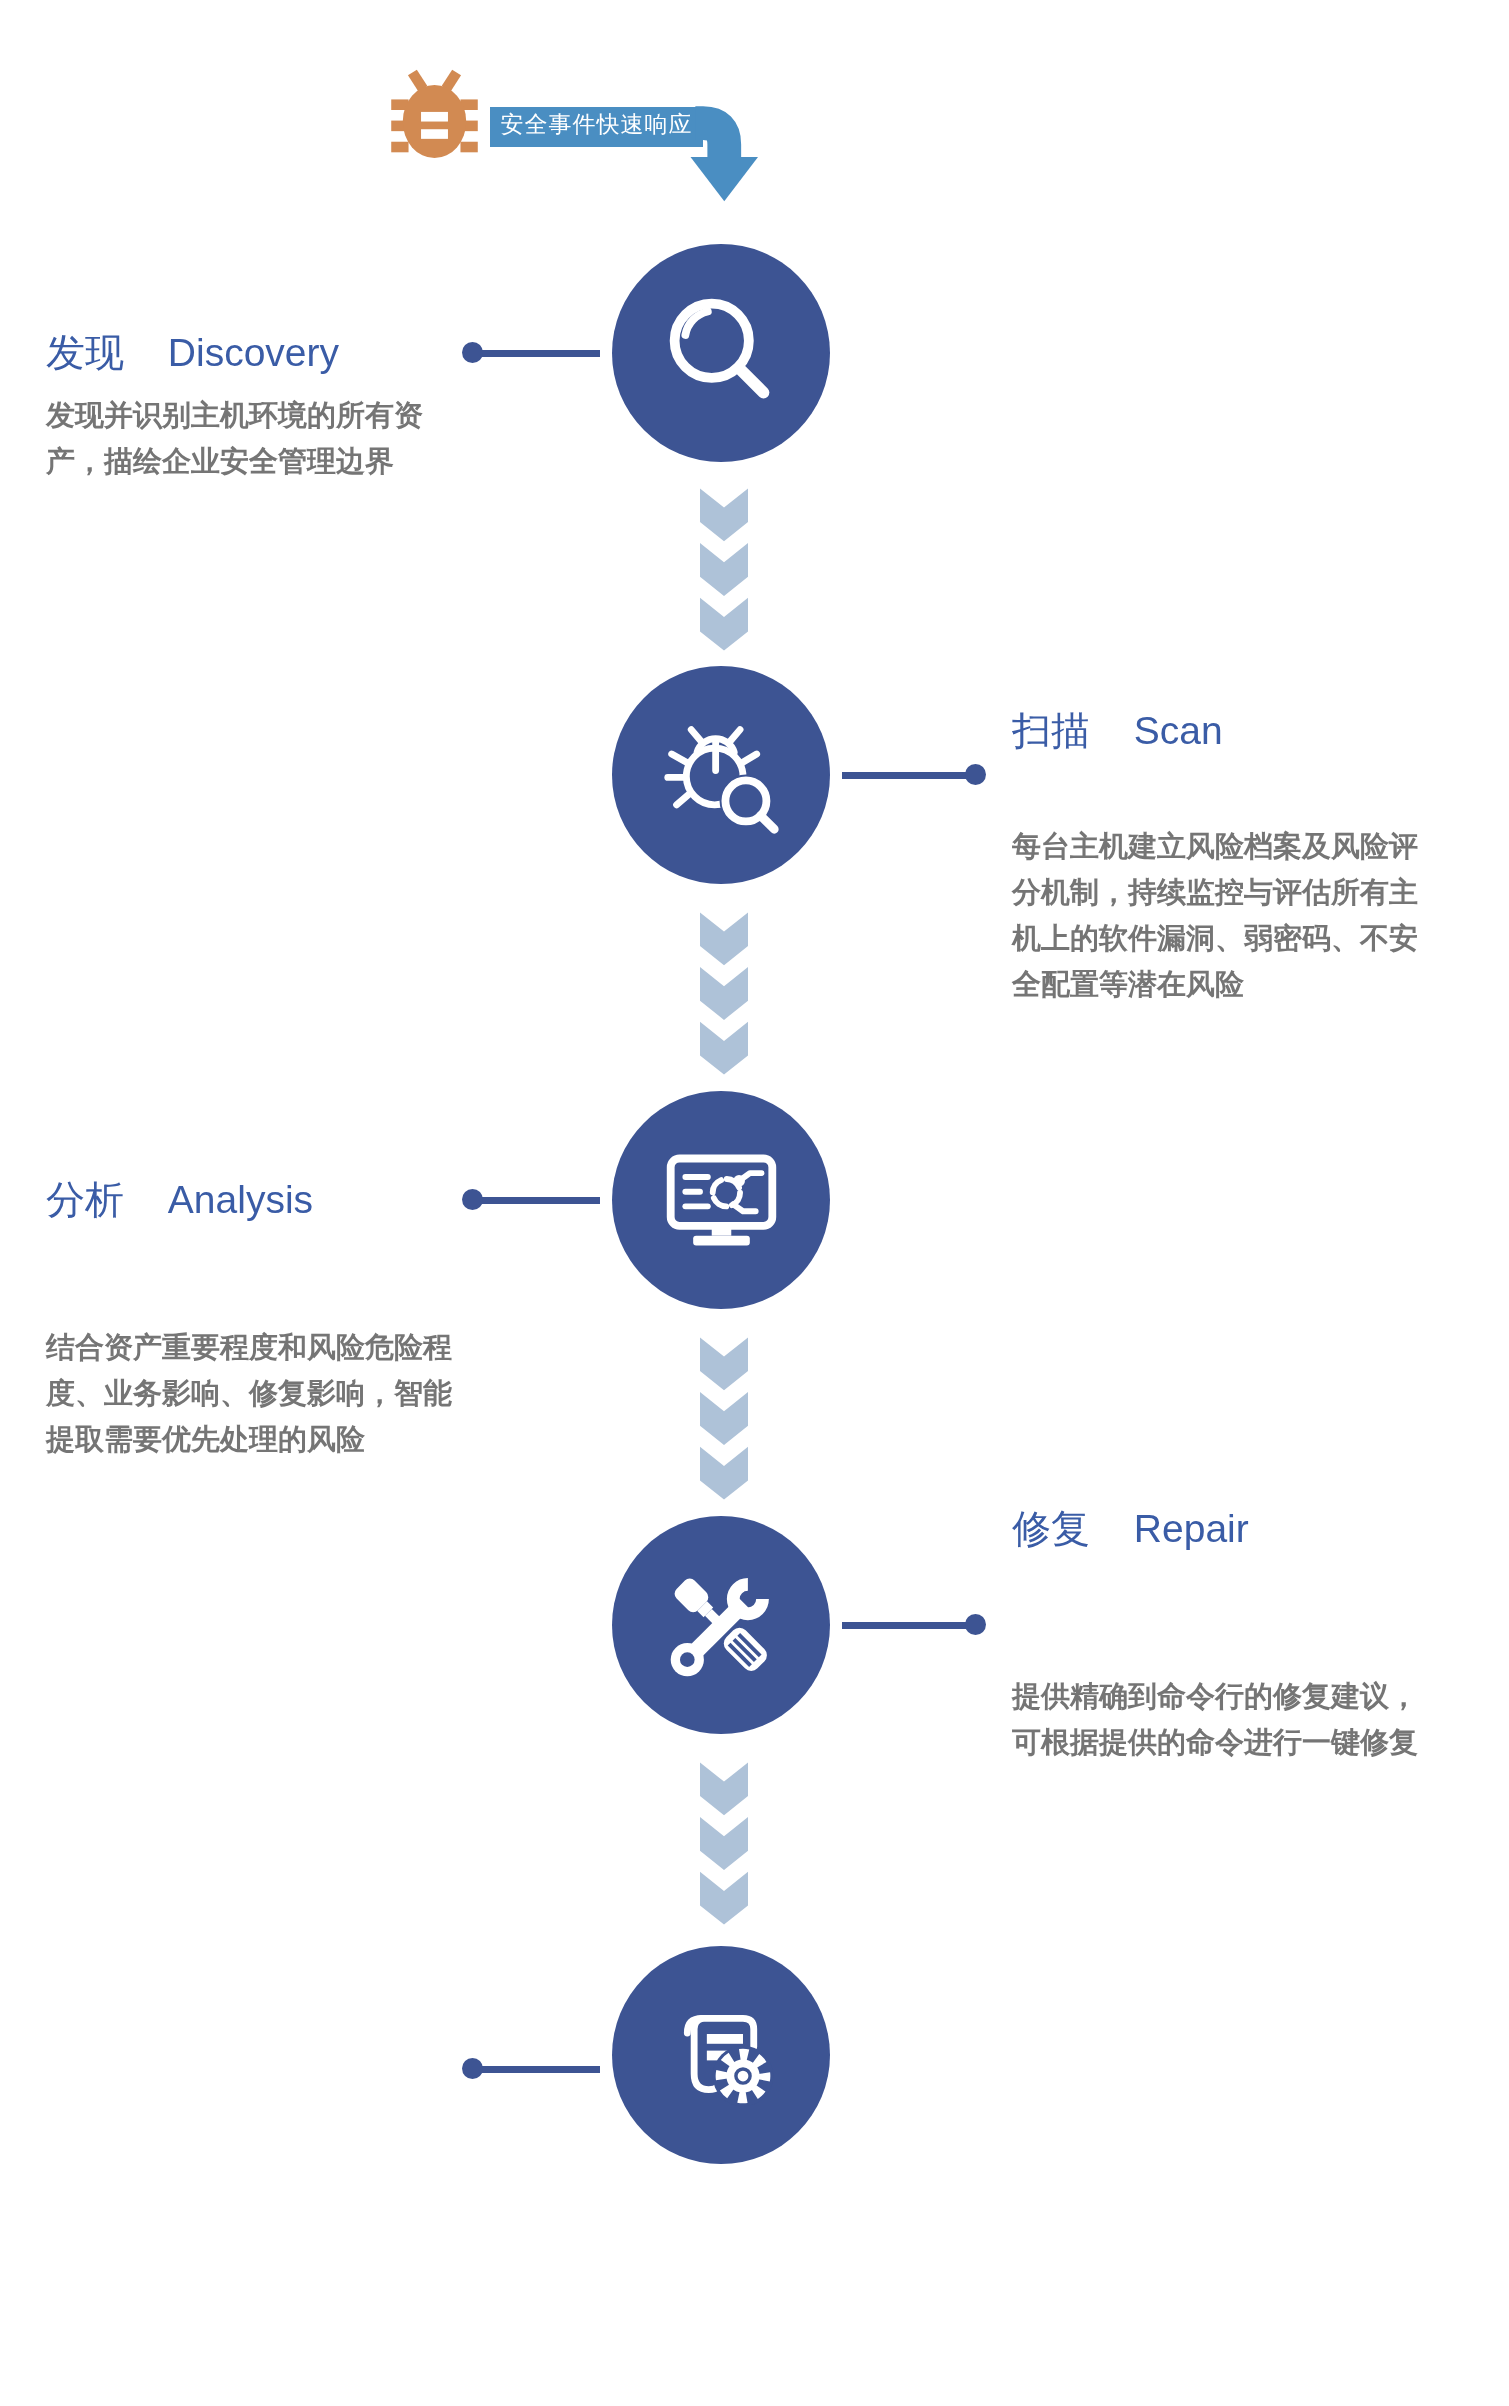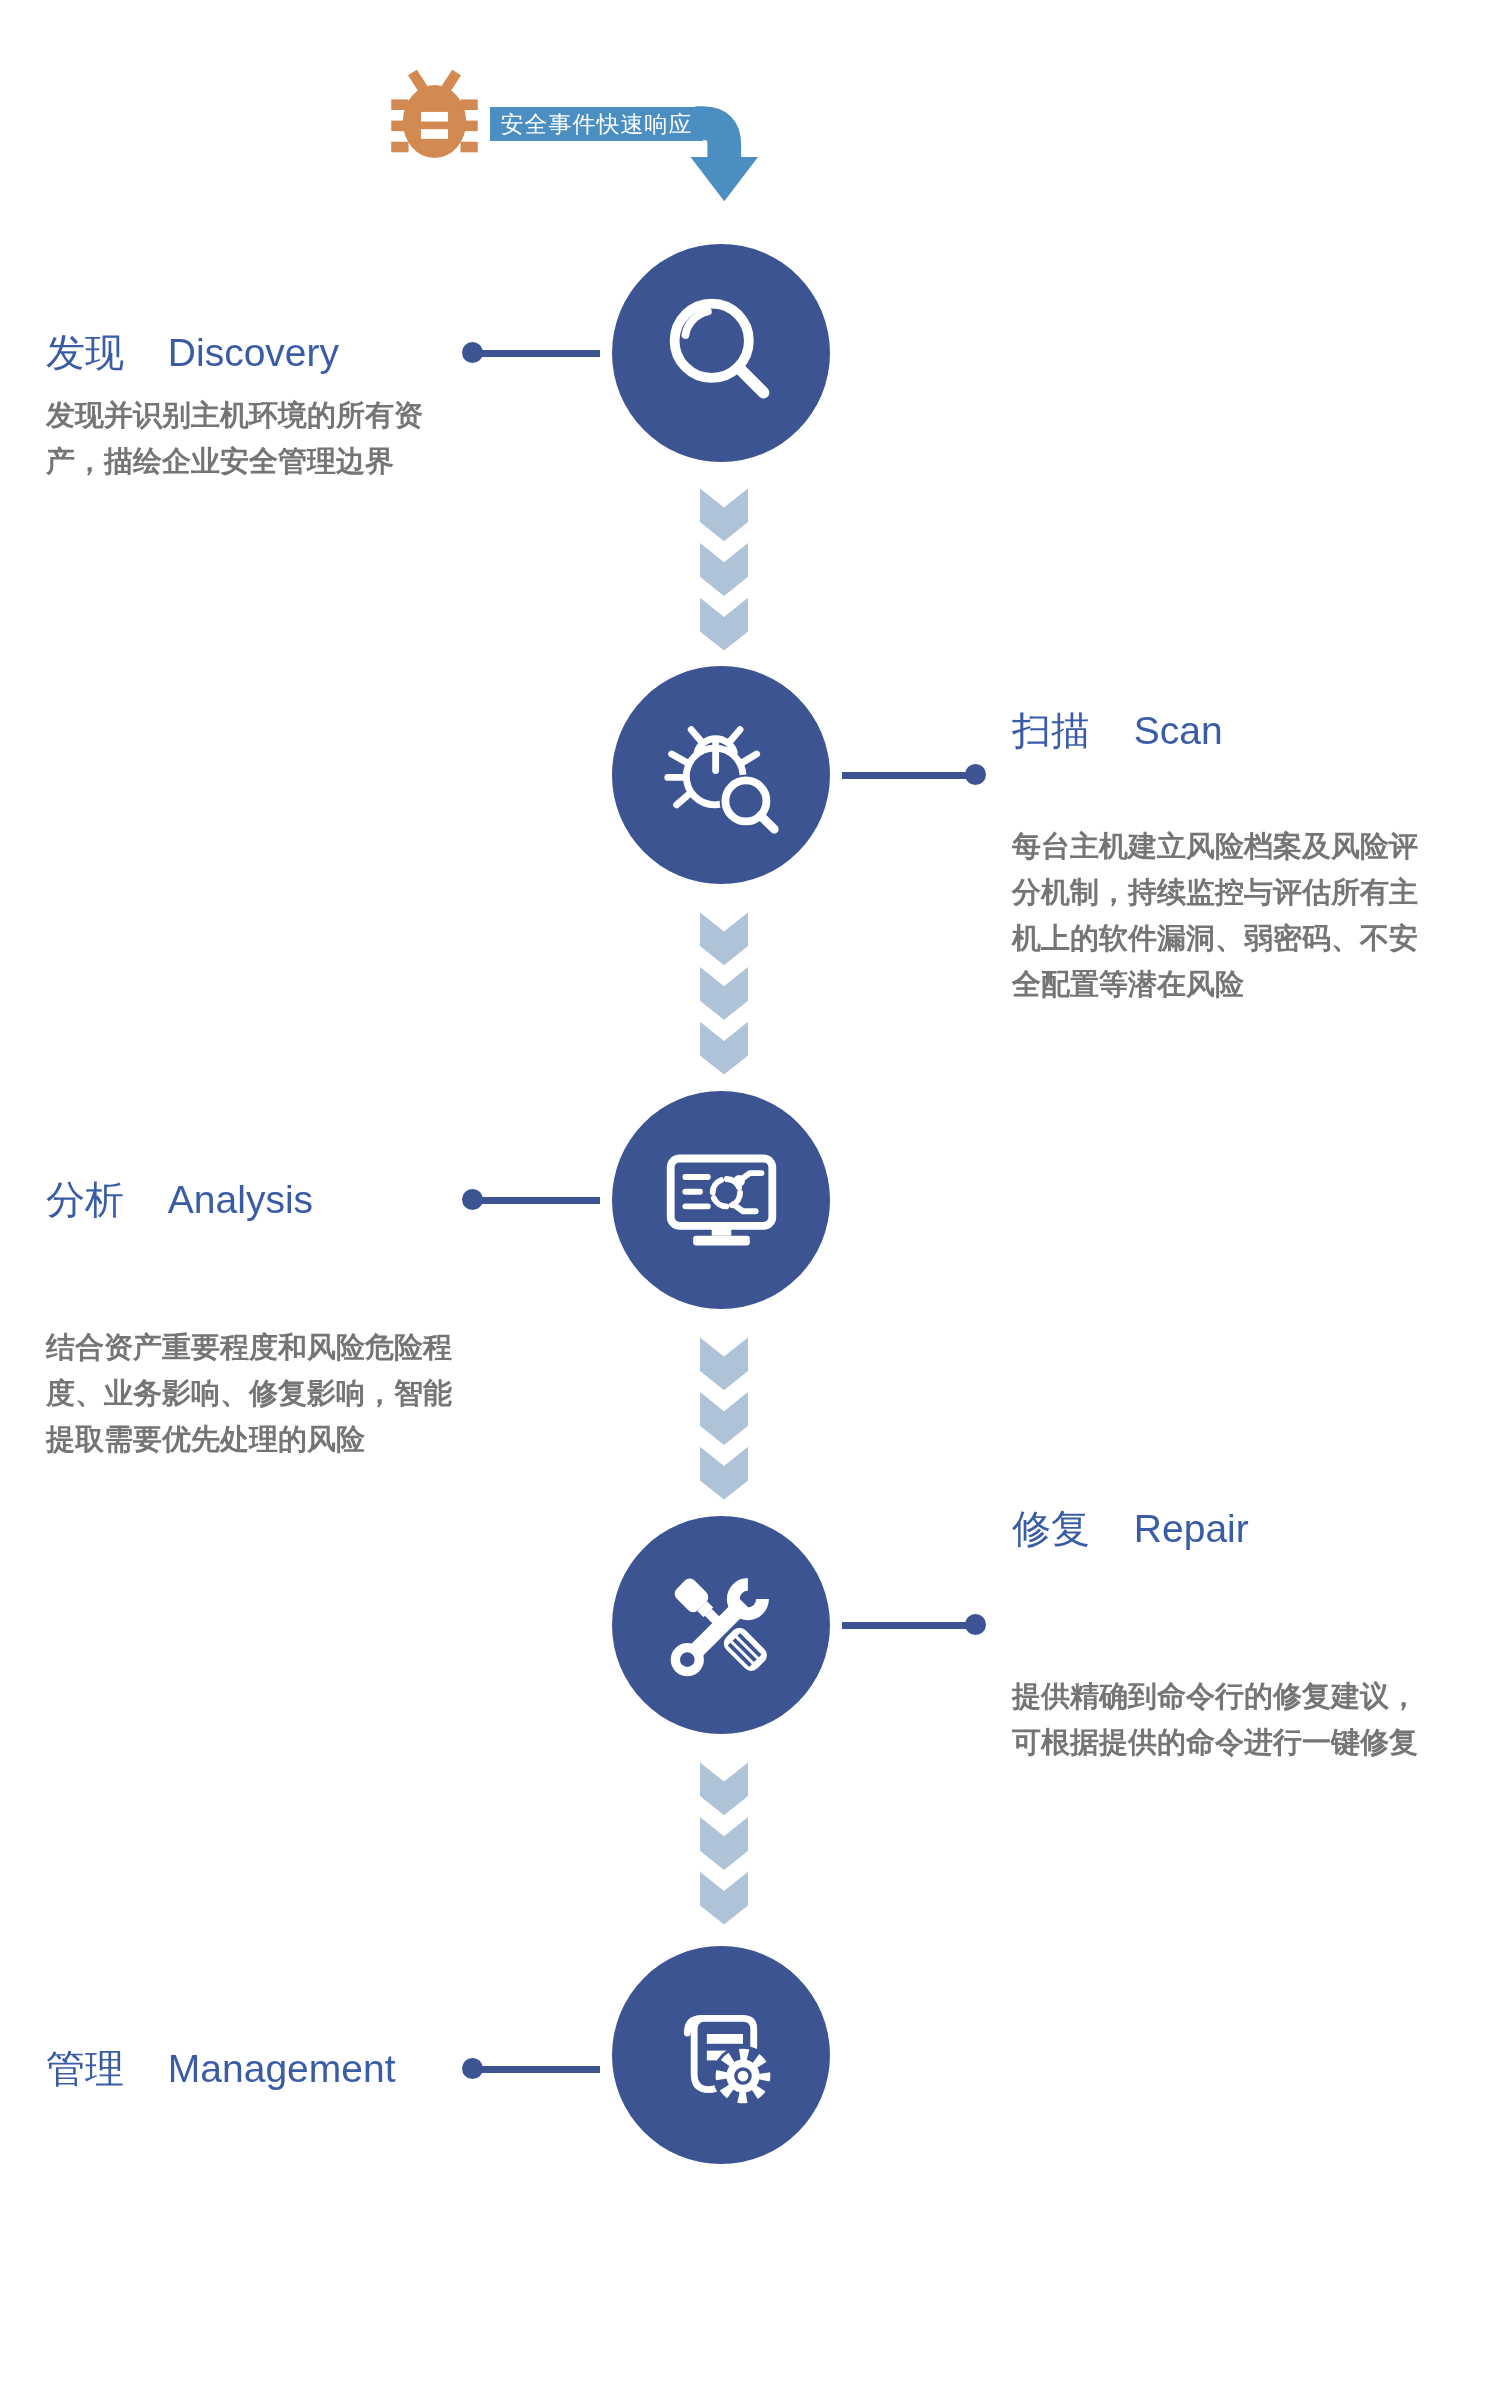--- a/index.html
+++ b/index.html
@@ -1,21 +1,21 @@
 <!DOCTYPE html>
 <html style="--circle-blue: #3d5493; --title-blue: #3a5ca6; --body-gray: #757575; --chevron-blue: #aec2d8; --banner-blue: #4a8ec2; --bug-orange: #d28a52; --background: #ffffff;"><head>
 <meta charset="utf-8">
 <style>
   html,body{margin:0;padding:0;background:#fff;}
   .canvas{position:relative;width:1509px;height:2406px;background:var(--background,#ffffff);
           font-family:"Liberation Sans","DejaVu Sans",sans-serif;overflow:hidden;}
 
   
   .bug{position:absolute;left:391px;top:60px;width:87px;height:100px;}
-  .banner{position:absolute;left:490px;top:107px;width:213px;height:34px;
+  .banner{position:absolute;left:490px;top:107px;width:213px;height:40px;
           background:var(--banner-blue,#4a8ec2);color:#fff;font-size:23px;line-height:34px;
           text-align:center;letter-spacing:1px;}
   .start-arrow{position:absolute;left:676px;top:101px;width:111px;height:108px;}
 
   
   .circle{position:absolute;left:612px;width:218px;height:218px;border-radius:50%;
           background:var(--circle-blue,#3d5493);display:flex;align-items:center;justify-content:center;}
   .circle svg{width:127px;height:127px;}
   .c1{top:244px}.c2{top:666px}.c3{top:1091px}.c4{top:1516px}.c5{top:1946px}
 
@@ -195,24 +195,20 @@
       </g>
     </svg>
   </div>
 
   <svg class="chev g4" viewBox="0 0 50 169">
     <polygon points="0,0 25,20 50,0 50,35 25,55 0,35"></polygon>
     <polygon points="0,57 25,77 50,57 50,92 25,112 0,92"></polygon>
     <polygon points="0,114 25,134 50,114 50,149 25,169 0,149"></polygon>
   </svg>
 
-  <div class="title left t5">
-    <span class="zh">管理</span>
-    <span class="en">Management</span>
-  </div>
   <div class="connector left k5">
     <span class="dot"></span>
   </div>
   <div class="circle c5">
     <svg viewBox="0 0 130 130">
       <path d="M30 42 Q30 27 45 27 L87 27 Q98 27 98 38 L98 56" class="wst" stroke-width="7"></path>
       <path d="M45 27 Q37 29 37 38 L37 84 Q37 100 52 100 Q65 100 65 87" class="wst" stroke-width="7"></path>
       <rect x="50" y="43" width="37" height="10" class="wfill"></rect>
       <rect x="50" y="60" width="23" height="10" class="wfill"></rect>
       <circle cx="87" cy="86" r="31" class="bgf"></circle>

